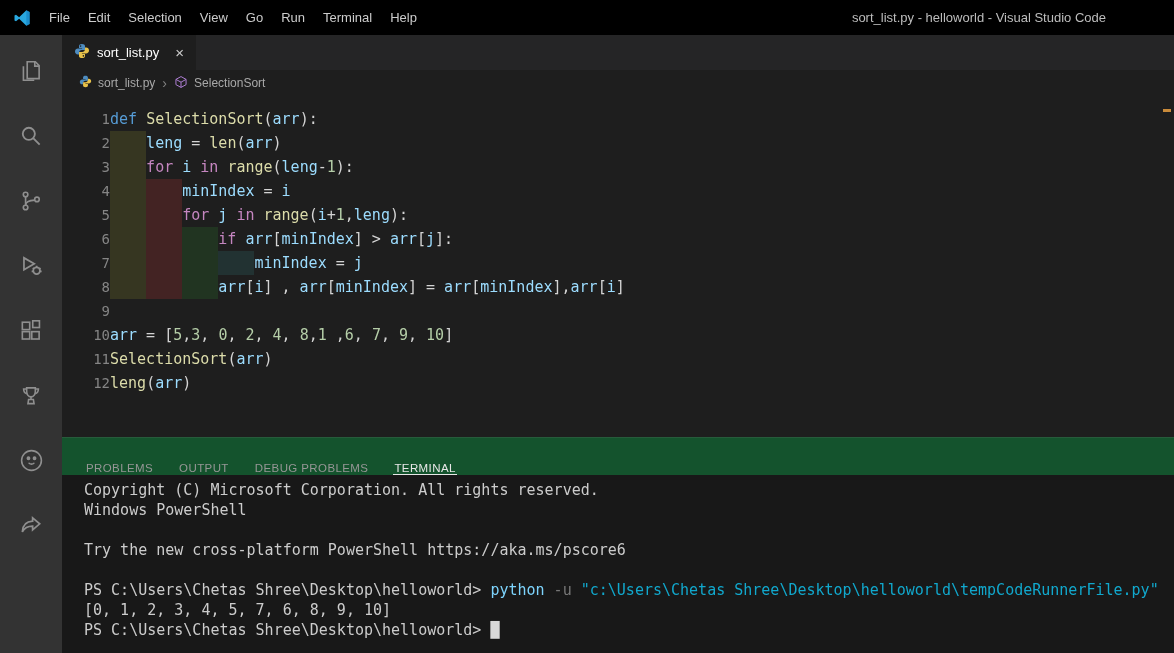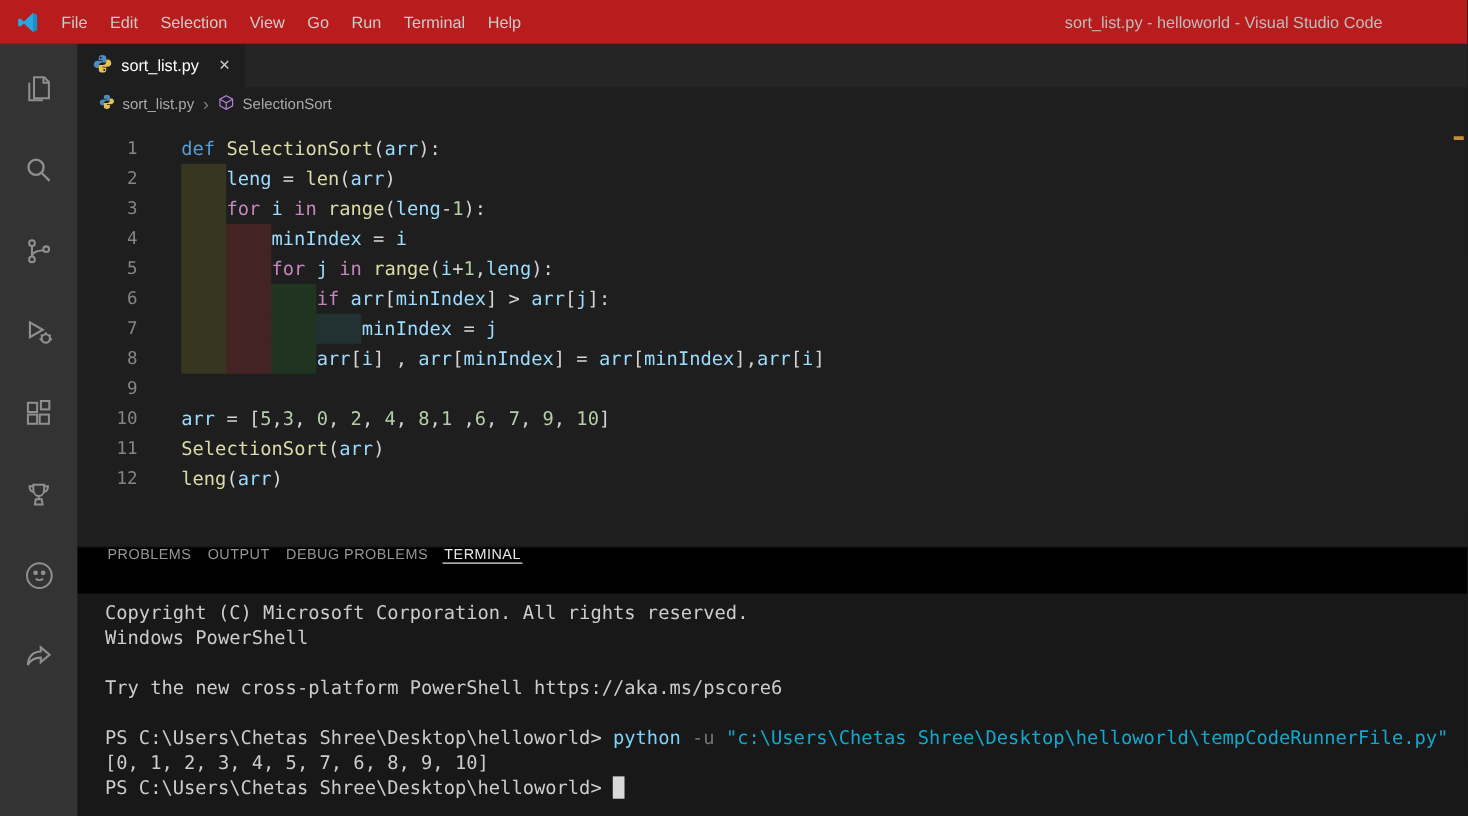--- a/index.html
+++ b/index.html
@@ -1,54 +1,54 @@
 <!DOCTYPE html>
 <html><head>
 <meta charset="utf-8">
 <style>
   *{box-sizing:border-box}
   html,body{margin:0;padding:0}
   body{width:1174px;height:653px;overflow:hidden;background:#1e1e1e;font-family:"Liberation Sans",sans-serif}
   
-  .titlebar{height:35px;background:#b91c1c;display:flex;align-items:center;position:relative;flex:none}
+  .titlebar{height:35px;background:#000000;display:flex;align-items:center;position:relative;flex:none}
   .logo{width:20px;height:20px;margin:0 8px 0 12px;display:flex;align-items:center;justify-content:center}
   .menubar{display:flex;height:100%}
   .menu-item{padding:0 9px;line-height:35px;color:#cccccc;font-size:13px;cursor:default}
   .window-title{position:absolute;right:68px;top:0;line-height:35px;color:#bdbdbd;font-size:13px;white-space:nowrap}
   
   .main{display:flex;height:618px}
   .activitybar{width:62px;background:#333333;flex:none;display:flex;flex-direction:column;align-items:center;padding-top:3px}
   .ab-item{width:62px;height:65px;display:flex;align-items:center;justify-content:center}
   .editor-col{flex:1;display:flex;flex-direction:column;min-width:0}
   
   .tabbar{height:35px;background:#252526;display:flex;flex:none}
   .tab{background:#1e1e1e;display:flex;align-items:center;padding:0 12px;gap:7px;color:#ffffff;font-size:13px}
   .tab-close{color:#cccccc;font-size:15px;margin-left:9px;line-height:1}
   
   .breadcrumbs{height:26px;background:#1e1e1e;display:flex;align-items:center;padding-left:17px;gap:6px;color:#a9a9a9;font-size:12px;flex:none}
   .bc-sep{color:#818181;font-size:14px;margin:0 1px}
   
   .editor{height:341px;position:relative;padding-top:11px;background:#1e1e1e;font-family:"DejaVu Sans Mono","Liberation Mono",monospace;font-size:15px;flex:none;overflow:hidden}
   .code-line{display:flex;height:24px;line-height:24px}
   .ln{flex:none;width:48px;text-align:right;color:#858585;font-size:14px}
-  .line-content{margin-left:35px;white-space:pre}
+  .line-content{white-space:pre}
   .ind{display:inline-block;width:4ch;height:24px;vertical-align:top}
   .ind-0{background:rgba(255,255,64,0.11)}
   .ind-1{background:rgba(255,64,64,0.17)}
   .ind-2{background:rgba(64,255,64,0.10)}
   .ind-3{background:rgba(79,236,236,0.10)}
   .tok-kw{color:#569cd6}
   .tok-ctrl{color:#c586c0}
   .tok-fn{color:#dcdcaa}
   .tok-var{color:#9cdcfe}
   .tok-num{color:#b5cea8}
   .tok-pl{color:#d4d4d4}
   .ruler-mark{position:absolute;top:13px;right:3px;width:8px;height:3px;background:#c98a3a}
   
-  .panel-tabs{height:38px;background:#000000;border-top:1px solid rgba(128,128,128,0.18);display:flex;align-items:flex-start;padding-left:23px;gap:11px;flex:none}
+  .panel-tabs{height:38px;background:#14532d;border-top:1px solid rgba(128,128,128,0.18);display:flex;align-items:flex-end;padding-left:23px;gap:24px;flex:none}
   .panel-tab{display:flex;align-items:center;color:#969696;font-size:11.5px;letter-spacing:0.4px;border-bottom:1px solid transparent;padding:0 1px;cursor:default}
   .panel-tab.active{color:#e7e7e7;border-bottom-color:#e7e7e7}
   .terminal{flex:1;background:#181818;padding:5px 0 0 22px;font-family:"DejaVu Sans Mono","Liberation Mono",monospace;font-size:15px;overflow:hidden}
   .term-line{height:20px;line-height:20px;white-space:pre;color:#cccccc}
   .tok-t{color:#cccccc}
   .tok-cmd{color:#7dd3fc}
   .tok-param{color:#767676}
   .tok-str{color:#11a8cd}
   .tok-cursor{color:#d9d9d9}
 </style>

